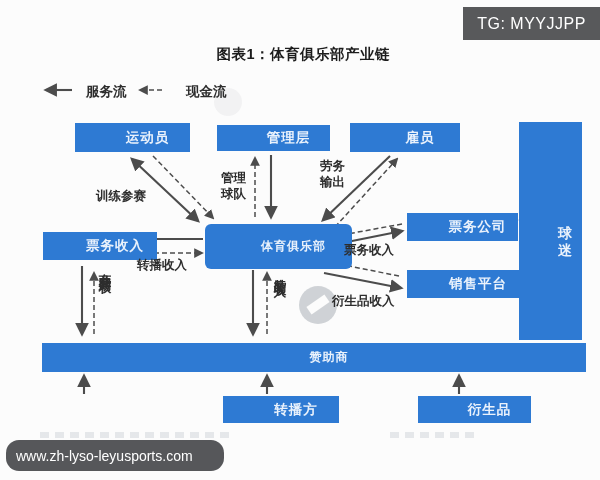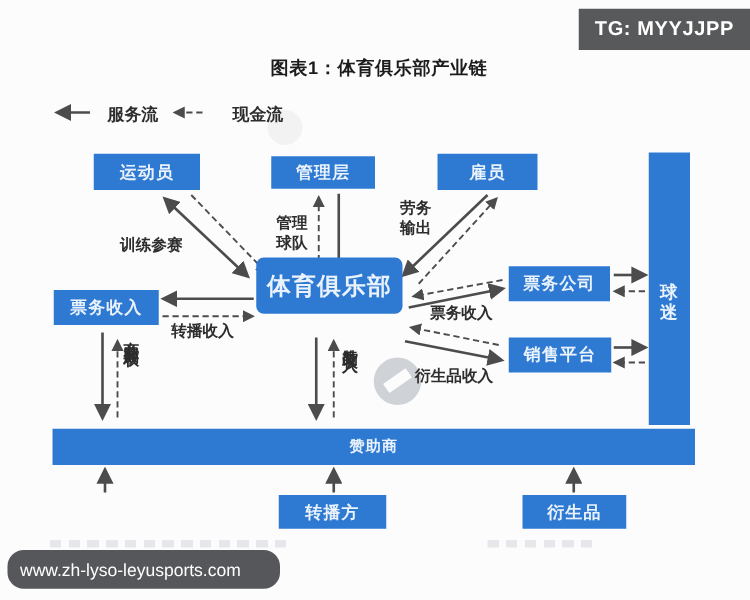--- a/index.html
+++ b/index.html
@@ -2,27 +2,27 @@
 <html><head>
 <meta charset="utf-8">
 <style>
   html,body{margin:0;padding:0;}
   body{font-family:"Liberation Sans","DejaVu Sans",sans-serif;}
   #stage{position:relative;width:600px;height:480px;background:#fcfcfc;overflow:hidden;}
 
   
   .node{position:absolute;background:#2e7ad3;color:#eaf2fc;font-weight:bold;
         display:flex;align-items:center;justify-content:center;
-        font-size:13.5px;letter-spacing:1px;}
+        font-size:13.5px;letter-spacing:1px;padding-left:30px;}
   .node-athletes{left:75px;top:123px;width:85px;height:29px;}
   .node-management{left:217px;top:125px;width:83px;height:26px;}
   .node-employees{left:350px;top:123px;width:80px;height:29px;}
   .node-fans{left:519px;top:122px;width:33px;height:218px;
              writing-mode:vertical-rl;text-orientation:upright;letter-spacing:16px;font-size:14px;}
-  .node-club{left:205px;top:206px;width:117px;height:45px;border-radius:6px;font-size:19px;}
+  .node-club{left:205px;top:224px;width:117px;height:45px;border-radius:6px;font-size:12px;}
   .node-league{left:43px;top:232px;width:84px;height:28px;}
   .node-ticketing{left:407px;top:213px;width:81px;height:28px;}
   .node-sales{left:407px;top:270px;width:82px;height:28px;}
   .node-sponsors{left:42px;top:343px;width:514px;height:29px;font-size:12px;}
   .node-organizer{left:42px;top:396px;width:83px;height:27px;}
   .node-broadcaster{left:223px;top:396px;width:86px;height:27px;}
   .node-derivatives{left:418px;top:396px;width:83px;height:27px;}
 
   
   .elabel{position:absolute;color:#2d2d2d;font-weight:bold;font-size:12.5px;line-height:1.25;}
@@ -34,21 +34,21 @@
   .lbl-manage{left:221px;top:171px;}
   .lbl-labor{left:320px;top:159px;}
   .lbl-ticketrev{left:344px;top:243px;}
   .lbl-broadcastrev{left:137px;top:258px;}
   .lbl-derivrev{left:332px;top:294px;}
   .lbl-sponsorrights{left:96px;top:263px;height:80px;}
   .lbl-sponsorincome{left:271px;top:269px;height:64px;}
 
   
   .badge{position:absolute;left:463px;top:7px;width:137px;height:33px;background:#58595b;
-         color:#fff;font-size:16px;display:flex;align-items:center;justify-content:center;letter-spacing:.5px;font-weight:bold;}
+         color:#fff;font-size:16px;display:flex;align-items:center;justify-content:center;letter-spacing:.5px;}
   .title{position:absolute;left:150px;top:45px;width:240px;text-align:right;
          color:#1c1c1c;font-size:14.5px;font-weight:bold;letter-spacing:.5px;}
   .legend-text{position:absolute;color:#2d2d2d;font-size:13.5px;font-weight:bold;text-align:right;}
   .legend-service{left:86px;top:83px;}
   .legend-cash{left:186px;top:83px;}
   .footer-bar{position:absolute;left:6px;top:440px;width:218px;height:31px;background:#56575a;
               color:#fff;font-size:14px;display:flex;align-items:center;padding-left:10px;box-sizing:border-box;border-radius:13px;}
 
   
   .wm-circle{position:absolute;border-radius:50%;background:#9aa1a9;}

